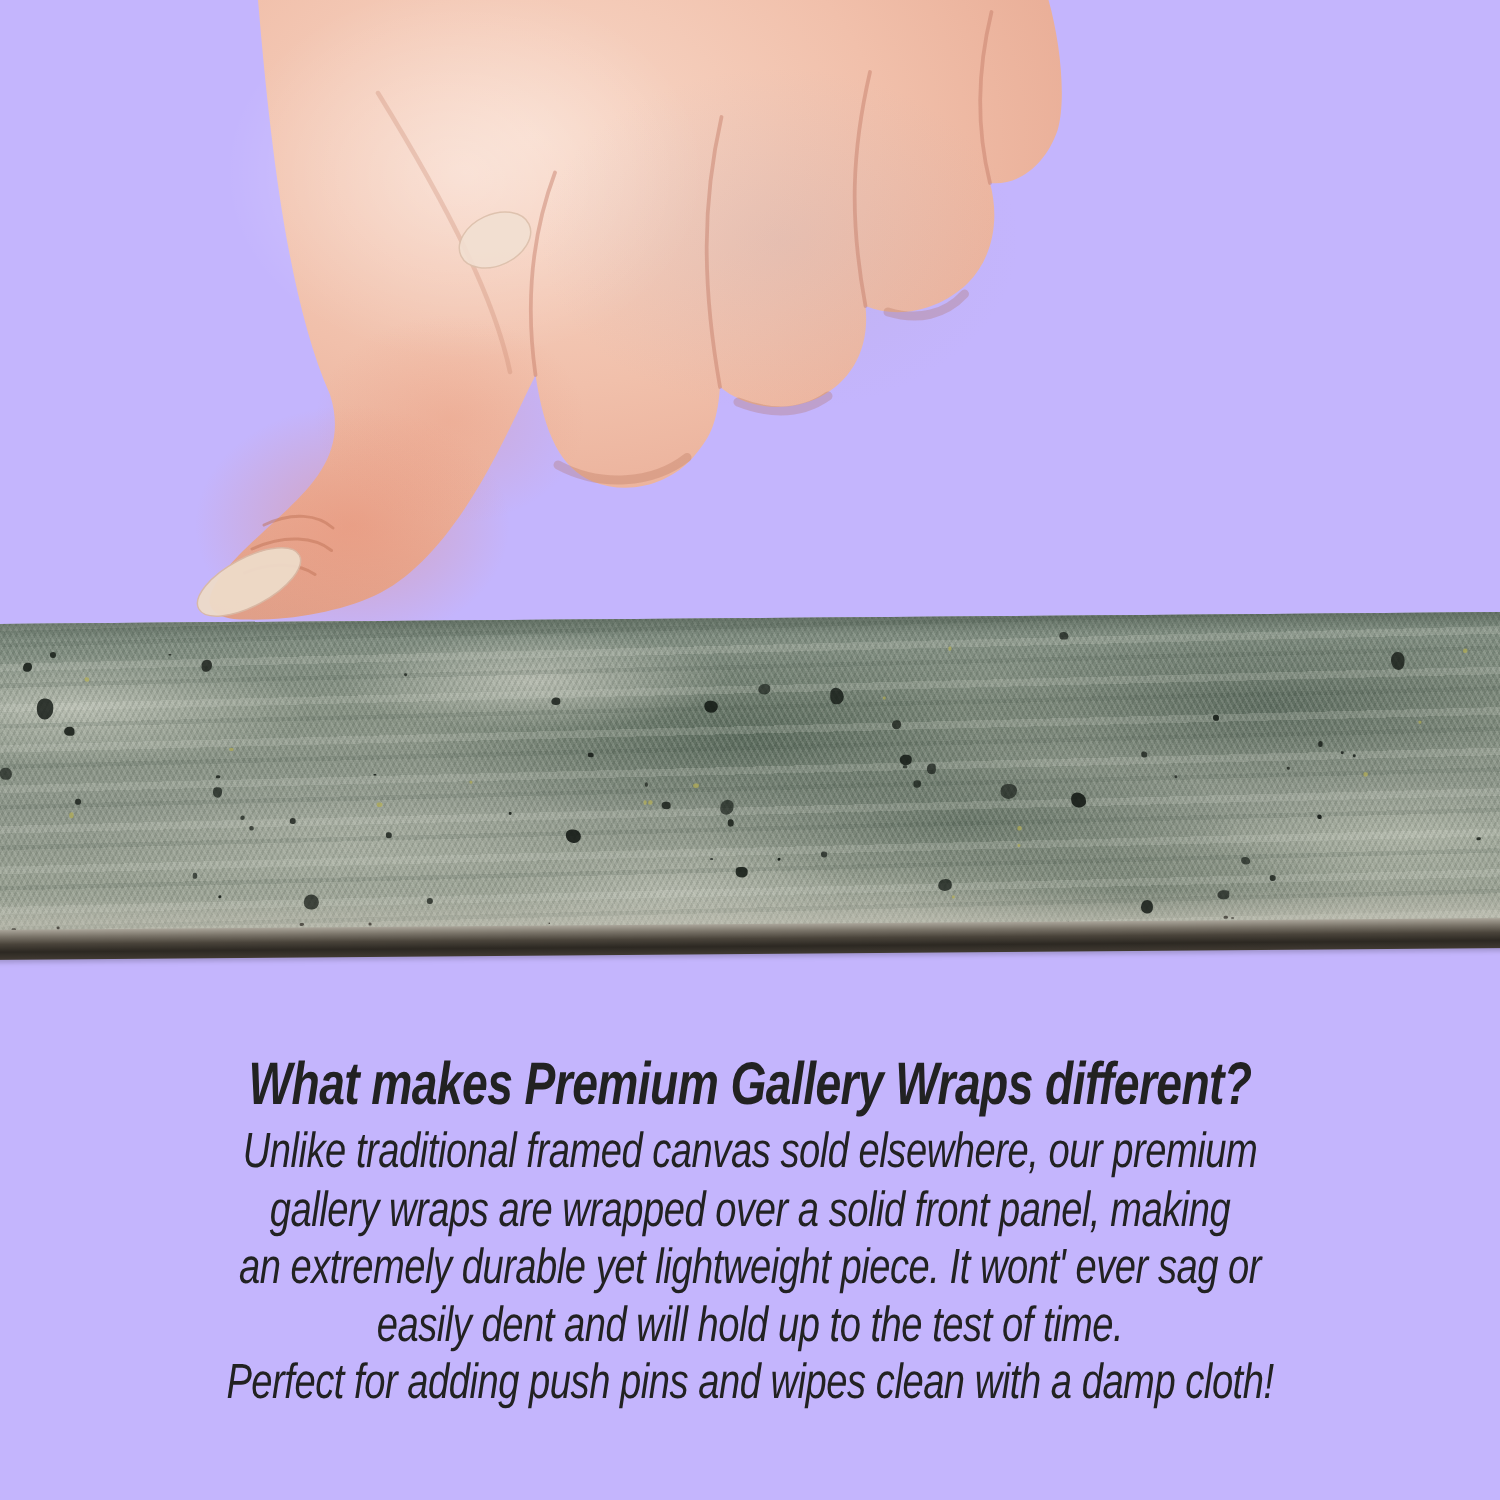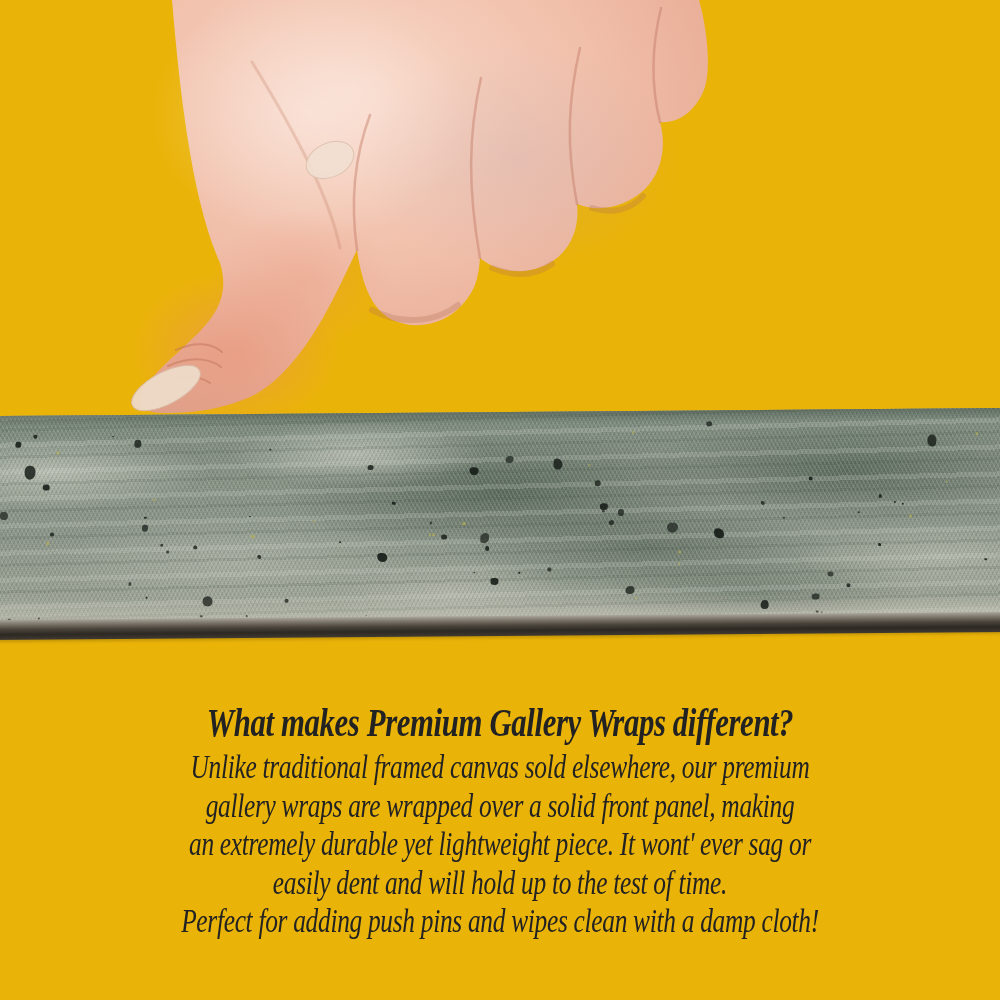--- a/index.html
+++ b/index.html
@@ -1,18 +1,18 @@
 <!DOCTYPE html>
 <html><head>
 <meta charset="utf-8">
 <style>
   html,body{margin:0;padding:0;background:#ffffff;}
   .stage{
-    position:relative;width:1000px;height:1000px;background:#eab308;overflow:hidden;
-    font-family:Liberation Serif, serif;
+    position:relative;width:1000px;height:1000px;background:#c4b5fd;overflow:hidden;
+    font-family:Liberation Sans, sans-serif;
   }
 
   
   .hand-svg{position:absolute;left:0;top:0;width:1000px;height:420px;display:block;}
 
   
   .strip-wrap{
     position:absolute;left:-12px;top:412px;width:1024px;height:226px;
     transform:rotate(-0.45deg);
   }

